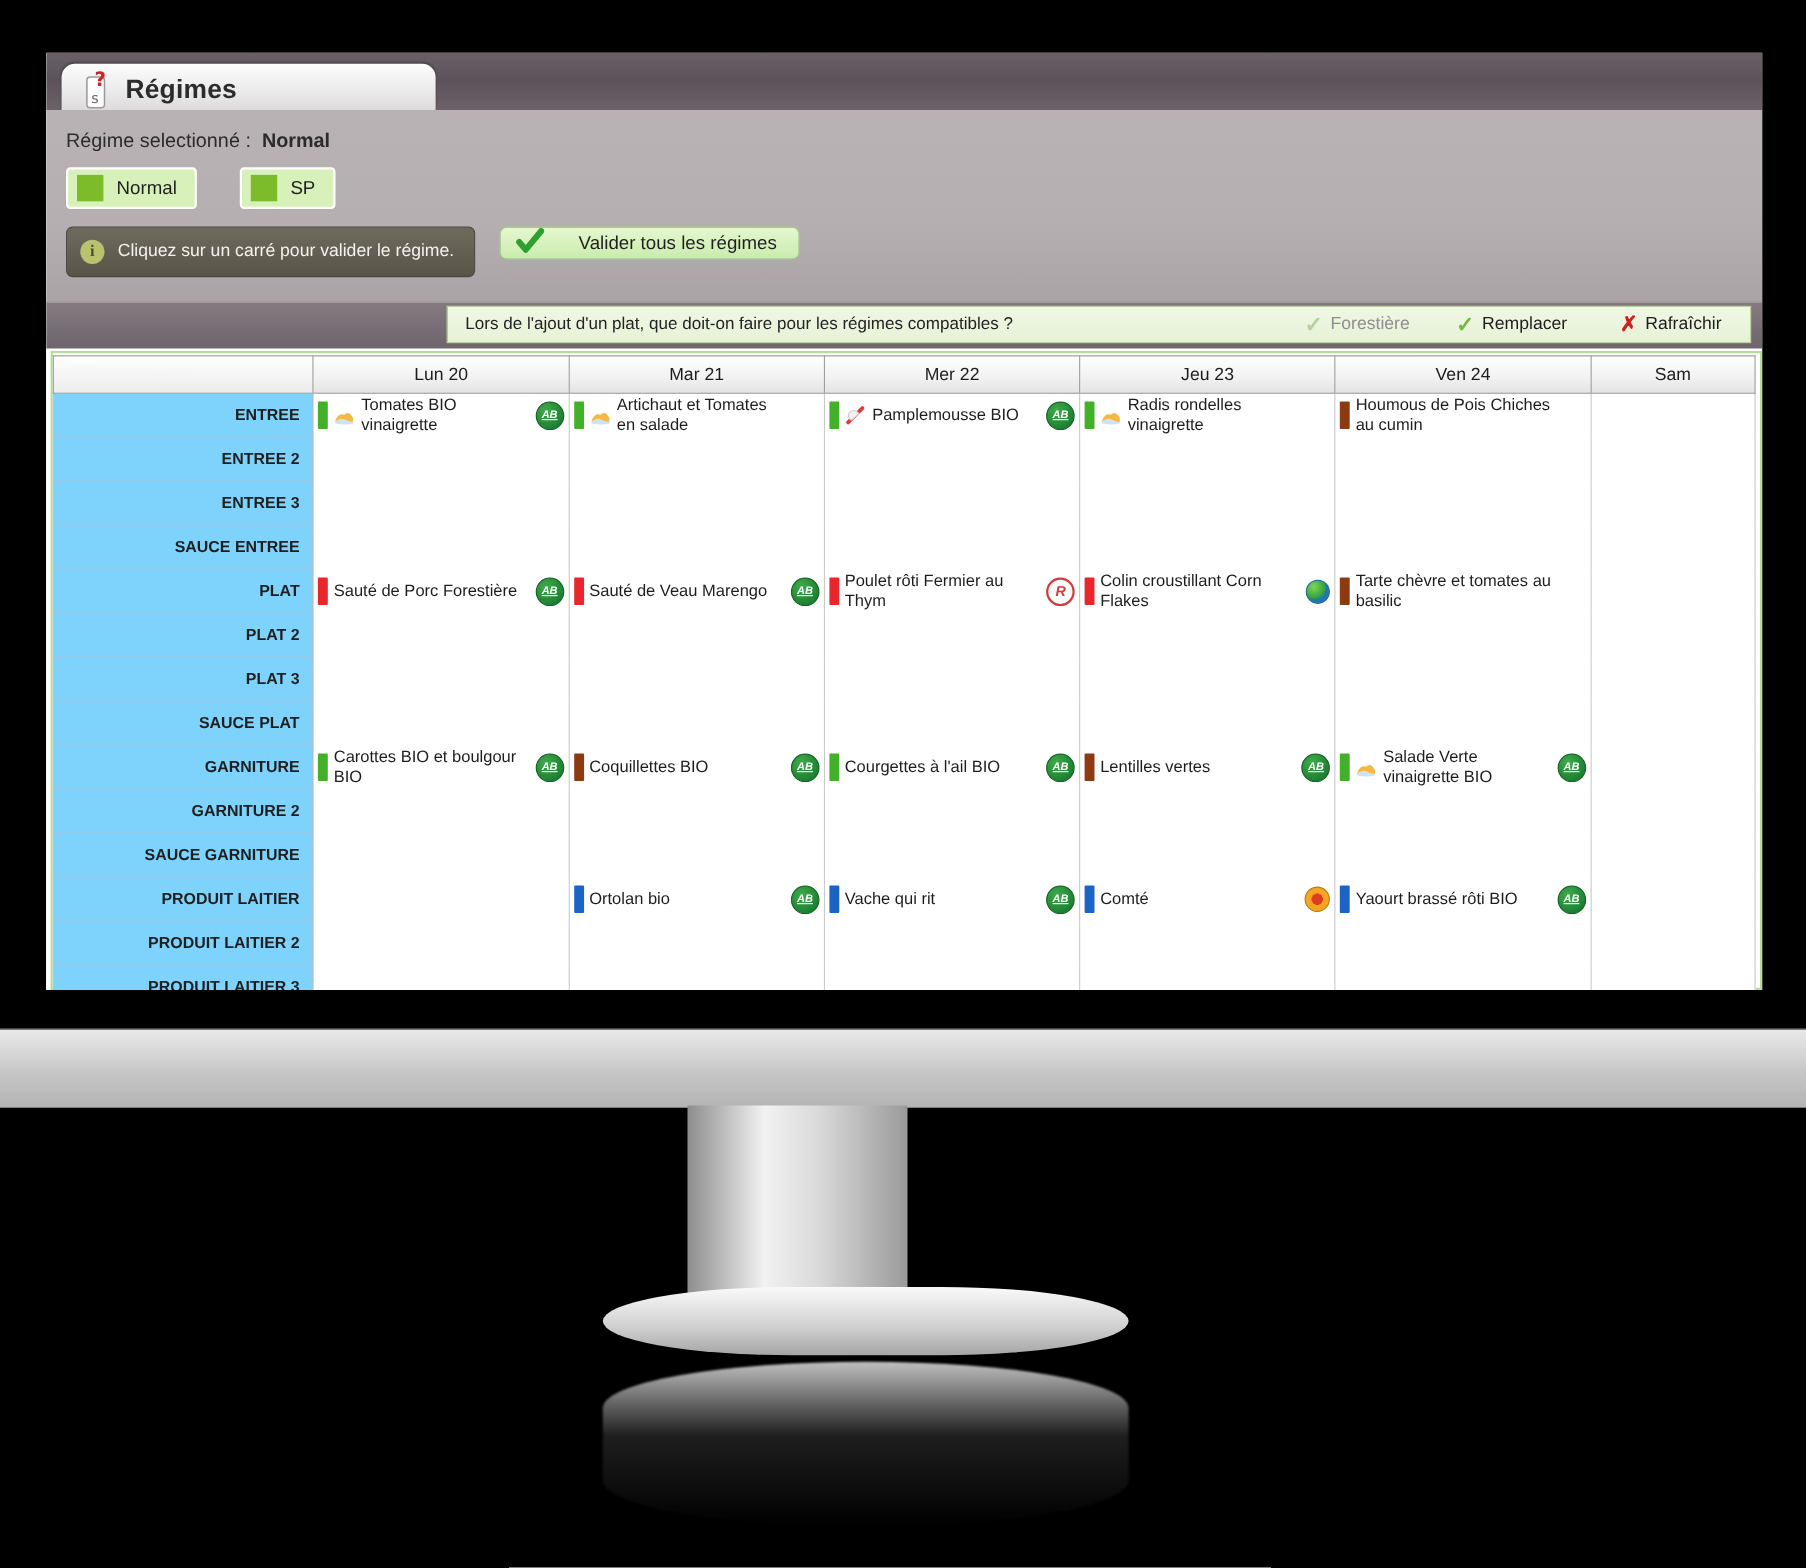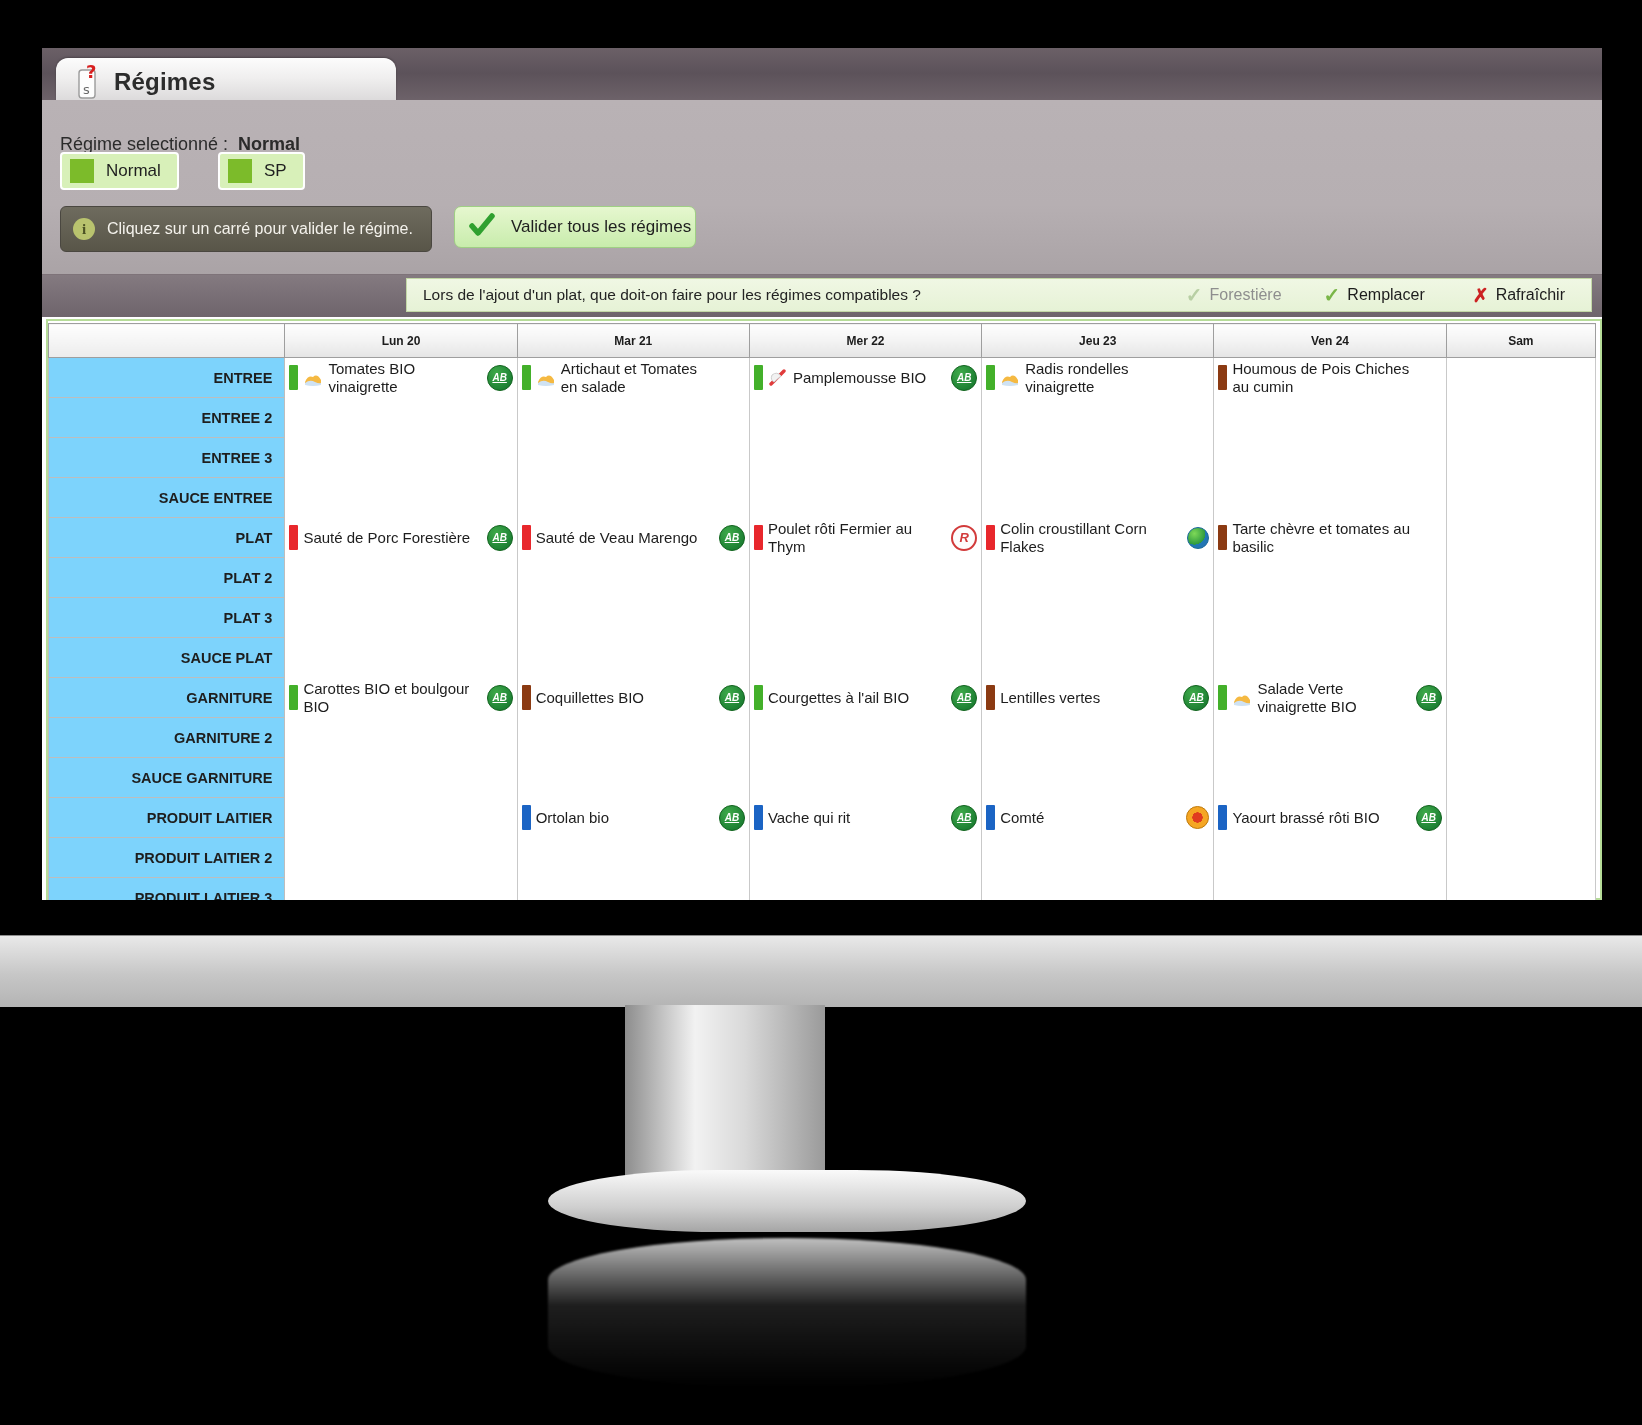--- a/index.html
+++ b/index.html
@@ -64,21 +64,21 @@
   #tab-icon{
     position:absolute; left:18px; top:4px; width:30px; height:40px;
   }
   #toolbar-panel{
     position:relative; height:175px;
     background:linear-gradient(180deg,#b9b2b5,#b6afb2 60%,#aaa3a6);
     border-bottom:1px solid #7e7379;
   }
   #selected-label{
     position:absolute; left:18px; top:18px;
-    font-size:18px; color:#2b2b2b;margin-top:16px;
+    font-size:18px; color:#2b2b2b;
   }
   #selected-label b{ margin-left:10px; }
 
   .regime-chip{
     position:absolute; top:52px; height:38px;
     background:#d8f0b9; border:2px solid #fff;
     border-radius:4px;
     display:flex; align-items:center; gap:12px; padding:0 16px 0 8px;
     cursor:pointer;
   }
@@ -95,24 +95,24 @@
   }
   #hint-box .info-icon{
     width:22px; height:22px; border-radius:50%;
     background:#b9c36e; color:#4c5224; font-size:15px; font-weight:bold;
     display:flex; align-items:center; justify-content:center;
     font-family:"Liberation Serif", serif;
   }
   #hint-text{ color:#f4f2ec; font-size:16px; white-space:nowrap; }
 
   #validate-all{
-    position:absolute; left:412px; top:106px; height:42px;
+    position:absolute; left:412px; top:106px; height:30px;
     background:linear-gradient(180deg,#e6f7cf,#c8ecac);
     border:1px solid #9fcf84; border-radius:7px;
-    display:flex; align-items:center; gap:16px; padding:0 4px 0 14px;
+    display:flex; align-items:center; gap:31px; padding:0 20px 0 14px;
     cursor:pointer;
   }
   #validate-all .lbl{ font-size:17px; color:#1f1f1f; }
 
   
   #compat-strip{
     position:relative; height:42px;
     background:linear-gradient(180deg,#847a80,#6e646b);
   }
   #compat-bar{
@@ -154,21 +154,21 @@
     background:#fff;
   }
   table#menu-grid col.c-label{ width:228px; }
   table#menu-grid col.c-day{ width:224px; }
   table#menu-grid col.c-last{ width:144px; }
 
   #menu-grid th{
     height:34px;
     background:linear-gradient(180deg,#fefefe,#f2f2f2 55%,#e4e4e4);
     border:1px solid #9e9e9e;
-    font-size:12px; font-weight:bold; color:#1c1c1c;
+    font-size:16px; font-weight:normal; color:#1c1c1c;
     text-align:center;
   }
   #menu-grid th.blank{ background:linear-gradient(180deg,#fefefe,#ececec); }
 
   #menu-grid td.rowlabel{
     background:#7dd3fc;
     border:1px solid #bdbdbd;
     text-align:right; padding-right:12px;
     font-size:14.5px; font-weight:bold; color:#1e1e1e;
     white-space:nowrap;

